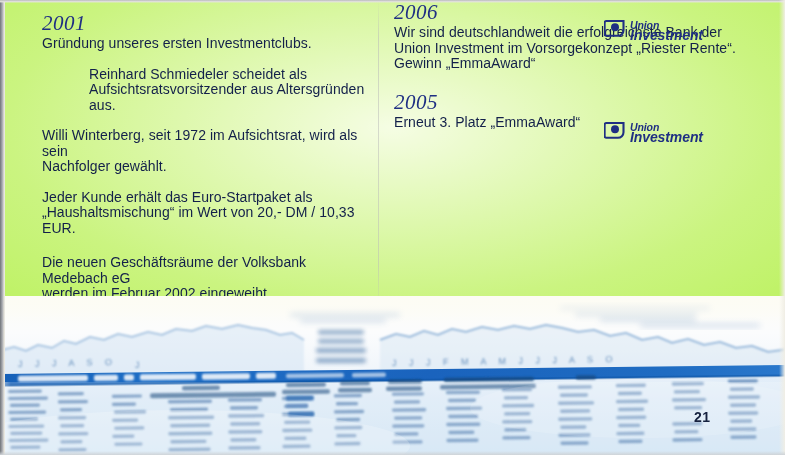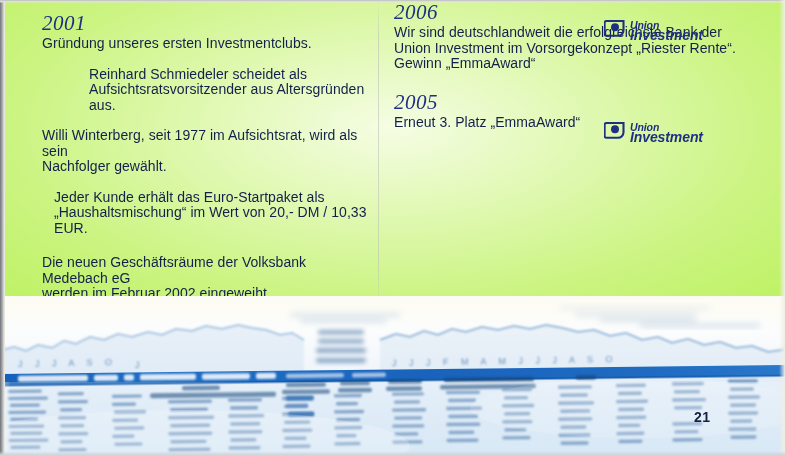--- a/index.html
+++ b/index.html
@@ -150,25 +150,25 @@
   <div class="col col-left">
 
     <div class="year">2001</div>
     <p class="para" style="white-space: pre-line;">Gründung unseres ersten Investmentclubs.</p>
 
     <div class="gap-md"></div>
     <p class="para" style="white-space: pre-line; margin-left: 47px;">Reinhard Schmiedeler scheidet als
 Aufsichtsratsvorsitzender aus Altersgründen aus.</p>
 
     <div class="gap-md"></div>
-    <p class="para" style="white-space: pre-line;">Willi Winterberg, seit 1977 im Aufsichtsrat, wird als sein
+    <p class="para" style="white-space: pre-line;">Willi Winterberg, seit 1972 im Aufsichtsrat, wird als sein
 Nachfolger gewählt.</p>
 
     <div class="gap-md"></div>
-    <p class="para" style="white-space: pre-line; margin-left: 12px;">Jeder Kunde erhält das Euro-Startpaket als
+    <p class="para" style="white-space: pre-line;">Jeder Kunde erhält das Euro-Startpaket als
 „Haushaltsmischung“ im Wert von 20,- DM / 10,33 EUR.</p>
 
     <div class="gap-lg"></div>
     <p class="para" style="white-space: pre-line;">Die neuen Geschäftsräume der Volksbank Medebach eG
 werden im Februar 2002 eingeweiht.</p>
   </div>
 
   <div class="col col-right">
 
     <div class="year">2006</div>

